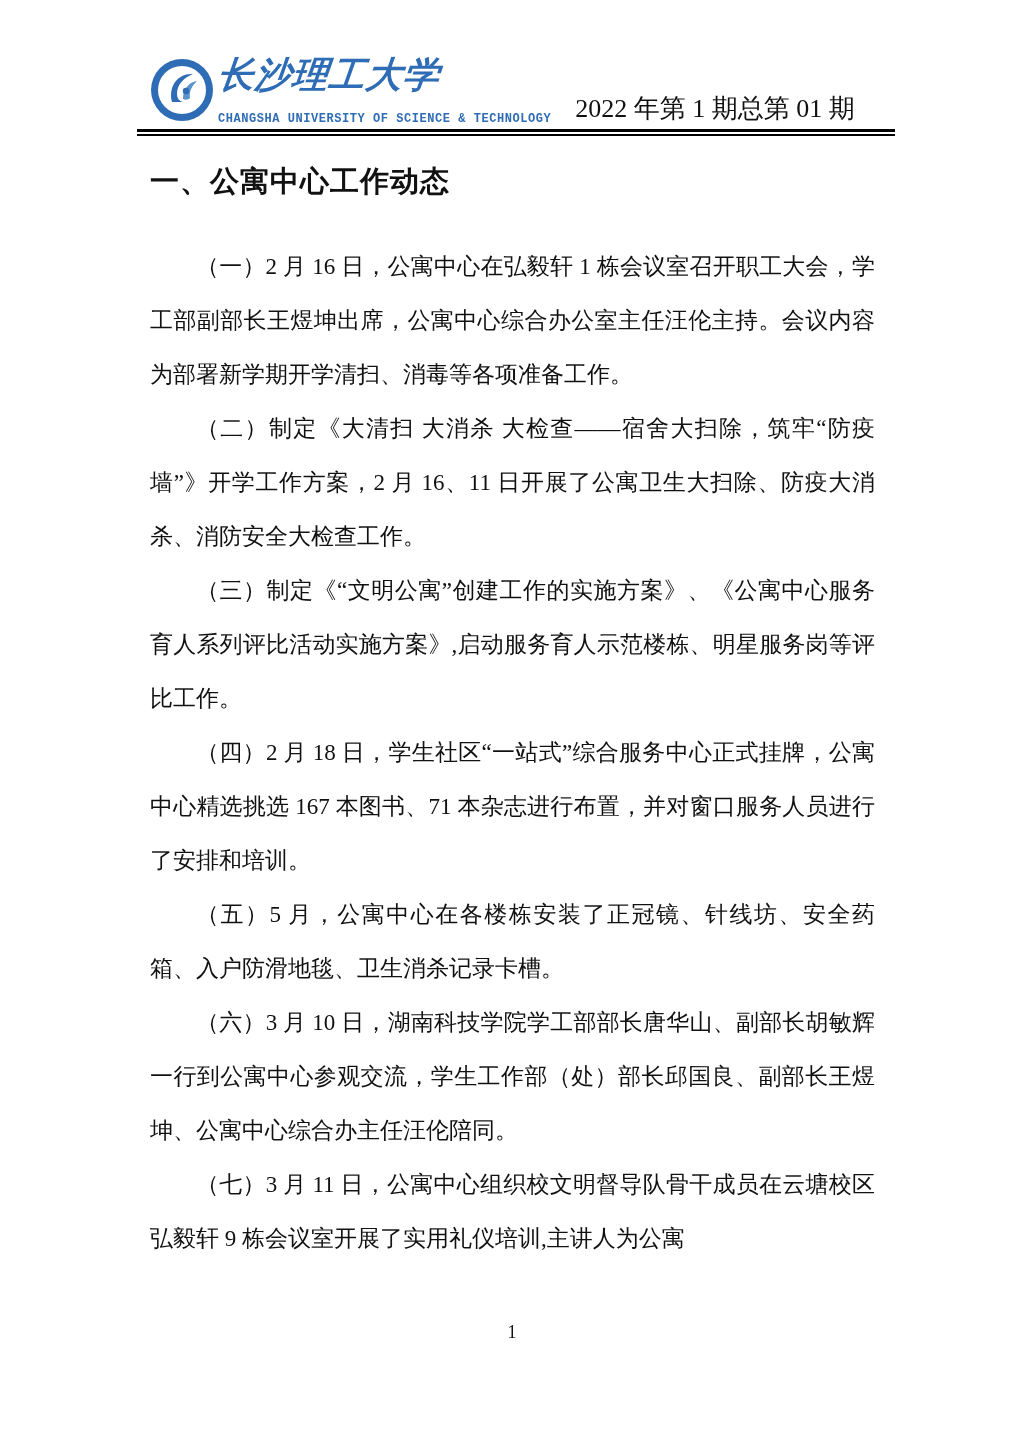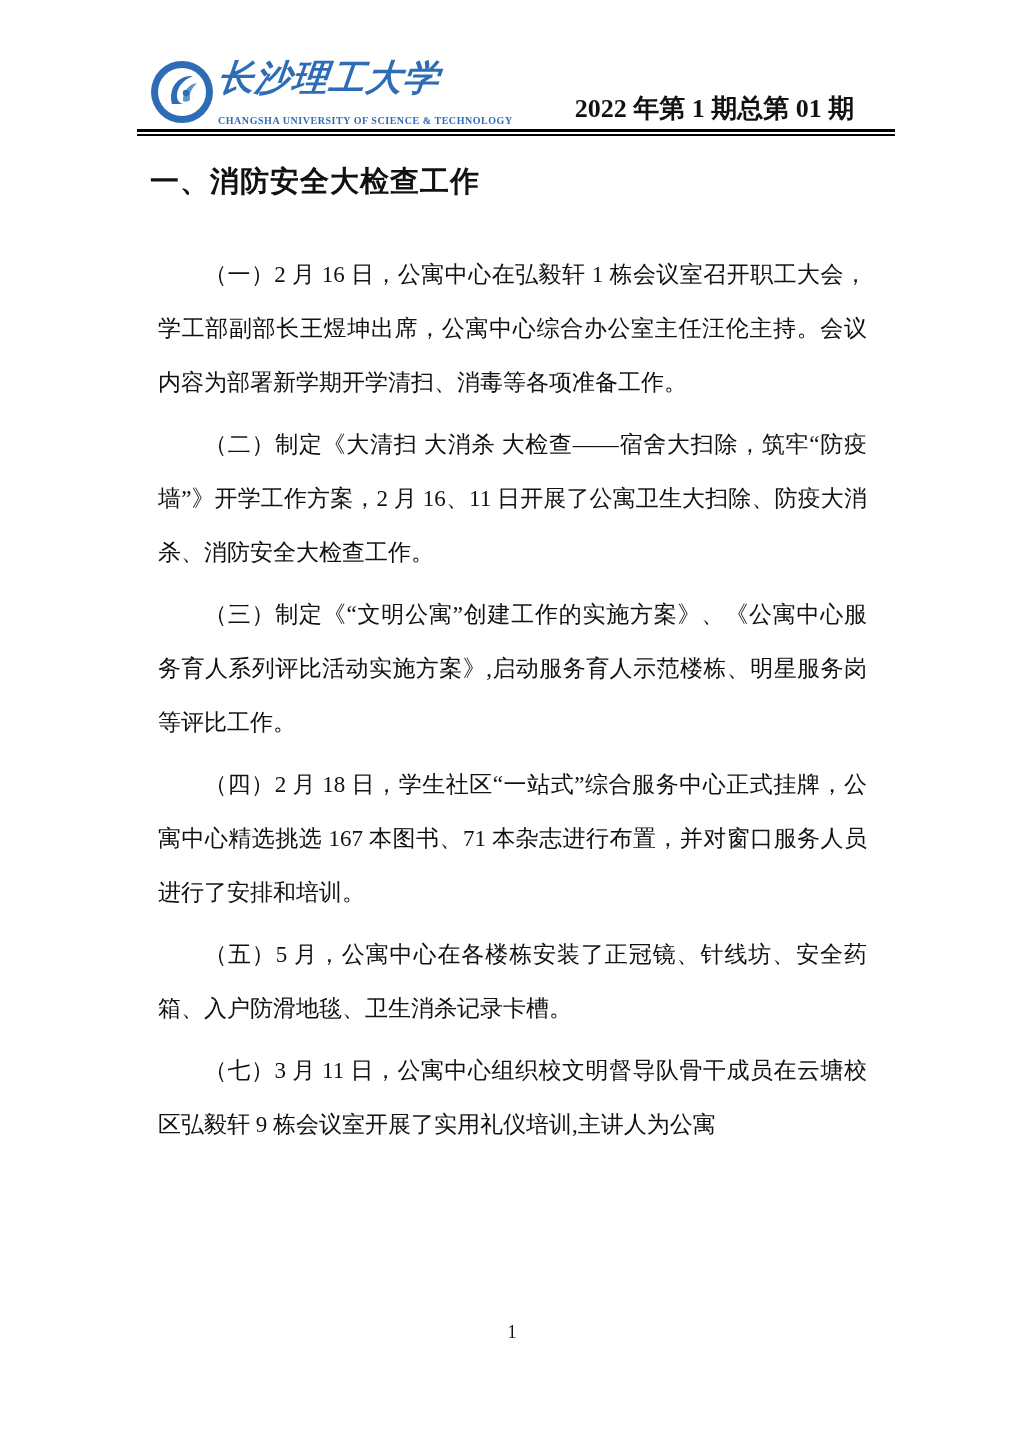--- a/index.html
+++ b/index.html
@@ -40,42 +40,42 @@
     font-style: italic;
     font-weight: bold;
     font-size: 36px;
     line-height: 40px;
     color: #2e6cb5;
     letter-spacing: 1px;
     transform: skewX(-6deg);
     white-space: nowrap;
   }
   .logo-en {
-    font-family: Liberation Serif, serif;
+    font-family: Liberation Mono, monospace;
     font-weight: bold;
-    font-size: 10px;
+    font-size: 12px;
     letter-spacing: 0.55px;
     color: #2e6cb5;
     white-space: nowrap;
     margin-top: 18px;
   }
   .masthead-title {
     font-weight: bold;
     font-size: 26px;
     line-height: 30px;
     white-space: nowrap;
     margin-left: 2px;
     padding-bottom: 2px;
   }
   .masthead-issue {
-    font-weight: bold;
+    font-weight: normal;
     font-size: 26px;
     line-height: 30px;
     white-space: nowrap;
-    margin-left: 62px;
+    margin-left: 24px;
     padding-bottom: 2px;
   }
 
   
   .double-rule {
     position: absolute;
     top: 129px;
     left: 137px;
     width: 758px;
   }
@@ -95,21 +95,21 @@
     letter-spacing: 1px;
     white-space: nowrap;
   }
   .body-text {
     position: absolute;
     top: 240px;
     left: 150px;
     width: 725px;
   }
   .body-text p {
-    margin: 8px;
+    margin: 0;
     font-size: 23px;
     line-height: 54px;
     text-align: justify;
     text-justify: inter-character;
     text-indent: 2em;
     word-break: break-all;
   }
 
   
   .footer {
@@ -144,26 +144,27 @@
     </div>
     <div class="masthead-issue">2022 年第 1 期总第 01 期</div>
   </div>
 
   <div class="double-rule">
     <div class="thick"></div>
     <div class="gap"></div>
     <div class="thin"></div>
   </div>
 
-  <div class="section-heading">一、消防安全大检查工作</div>
+  <div class="section-heading">一、公寓中心工作动态</div>
 
   <div class="body-text">
     <p>（一）2 月 16 日，公寓中心在弘毅轩 1 栋会议室召开职工大会，学工部副部长王煜坤出席，公寓中心综合办公室主任汪伦主持。会议内容为部署新学期开学清扫、消毒等各项准备工作。</p>
     <p>（二）制定《大清扫 大消杀 大检查——宿舍大扫除，筑牢“防疫墙”》开学工作方案，2 月 16、11 日开展了公寓卫生大扫除、防疫大消杀、消防安全大检查工作。</p>
     <p>（三）制定《“文明公寓”创建工作的实施方案》、《公寓中心服务育人系列评比活动实施方案》,启动服务育人示范楼栋、明星服务岗等评比工作。</p>
     <p>（四）2 月 18 日，学生社区“一站式”综合服务中心正式挂牌，公寓中心精选挑选 167 本图书、71 本杂志进行布置，并对窗口服务人员进行了安排和培训。</p>
     <p>（五）5 月，公寓中心在各楼栋安装了正冠镜、针线坊、安全药箱、入户防滑地毯、卫生消杀记录卡槽。</p>
+    <p>（六）3 月 10 日，湖南科技学院学工部部长唐华山、副部长胡敏辉一行到公寓中心参观交流，学生工作部（处）部长邱国良、副部长王煜坤、公寓中心综合办主任汪伦陪同。</p>
     <p>（七）3 月 11 日，公寓中心组织校文明督导队骨干成员在云塘校区弘毅轩 9 栋会议室开展了实用礼仪培训,主讲人为公寓</p>
   </div>
 
   <div class="footer">1</div>
 
 </div>
 
 </body></html>

